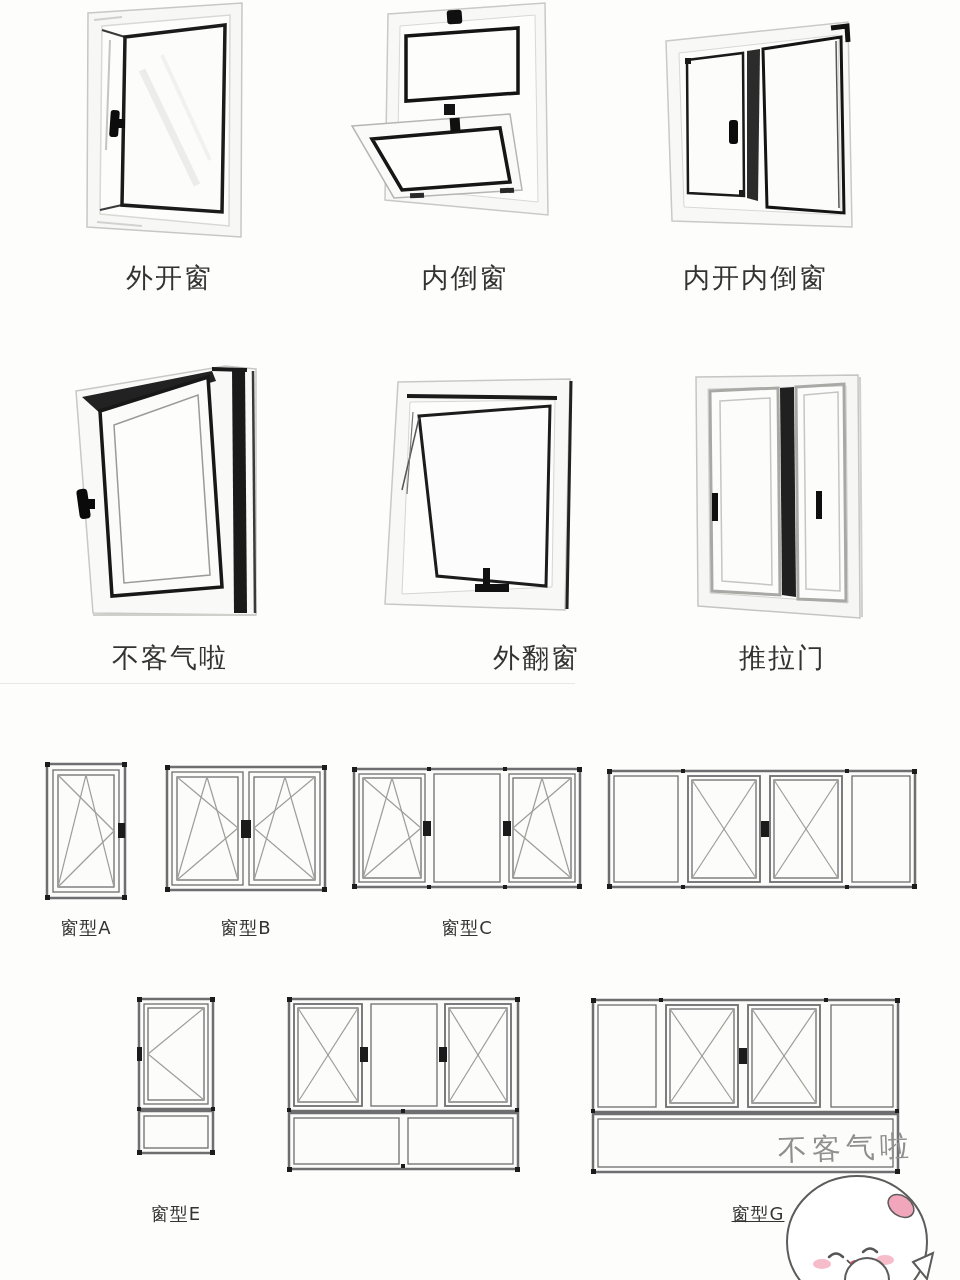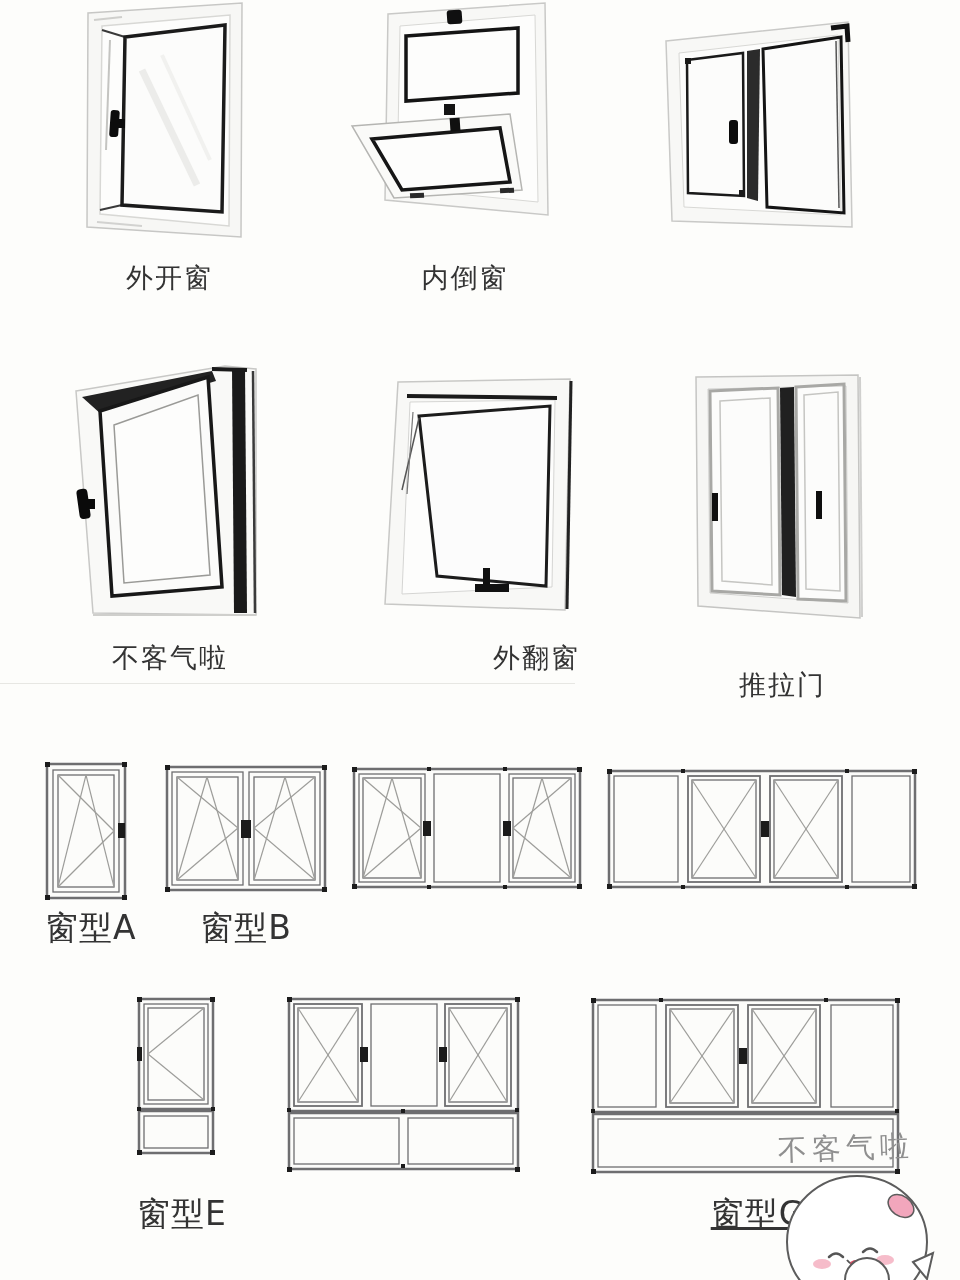--- a/index.html
+++ b/index.html
@@ -14,21 +14,21 @@
   .cap{
     position:absolute;
     text-align:center;
     color:#333333;
     font-size:27px;
     font-weight:500;
     letter-spacing:2px;
     line-height:36px;
     white-space:nowrap;
   }
-  .cap.small{font-size:33px;letter-spacing:1px;}
+  .cap.small{font-size:18px;letter-spacing:1px;}
   .divider{
     position:absolute;left:0;top:683px;width:575px;height:1px;
     background:#e7e7e3;
   }
   .watermark{
     position:absolute;left:778px;top:1128px;width:185px;
     color:#8f8f8f;font-size:29px;letter-spacing:5px;
     transform:rotate(-2deg);
     white-space:nowrap;
   }
@@ -84,20 +84,21 @@
       <line x1="173" y1="33" x2="176" y2="200" stroke="#555555" stroke-width="1.5"></line>
       <rect x="66" y="112" width="9" height="24" rx="3" fill="#0b0b0b"></rect>
       <path d="M168,20 L184,18 L185,34" fill="none" stroke="#111111" stroke-width="5"></path>
       <rect x="22" y="50" width="6" height="6" fill="#1a1a1a"></rect>
       <rect x="76" y="182" width="6" height="6" fill="#1a1a1a"></rect>
     </svg>
   </div>
 
   <div class="cap" style="left:82px;top:260px;width:175px;">外开窗</div>
   <div class="cap" style="left:350px;top:260px;width:230px;">内倒窗</div>
+  <div class="cap" style="left:648px;top:260px;width:215px;">内开内倒窗</div>
 
   <div class="fig" style="left:70px;top:363px;">
     <svg width="200" height="270" viewBox="0 0 200 270">
       <polygon points="6,28 155,3 186,6 186,252 23,250" fill="#f9f9f7" stroke="#c8c8c6" stroke-width="1.5"></polygon>
       <polygon points="12,34 142,8 146,18 32,52" fill="#222222"></polygon>
       <polygon points="162,6 175,5 177,250 164,250" fill="#1a1a1a"></polygon>
       <line x1="183" y1="8" x2="185" y2="250" stroke="#3a3a3a" stroke-width="2.5"></line>
       <line x1="142" y1="6" x2="177" y2="7" stroke="#1a1a1a" stroke-width="4"></line>
       <polygon points="30,48 138,14 152,224 42,233" fill="#fbfbfa" stroke="#181818" stroke-width="3.5"></polygon>
       <polygon points="44,62 128,32 140,212 54,220" fill="#fdfdfc" stroke="#9a9a97" stroke-width="1.5"></polygon>
@@ -135,21 +136,21 @@
       <polygon points="106,14 154,11 156,228 108,226" fill="none" stroke="#a8a8a5" stroke-width="3"></polygon>
       <polygon points="114,22 148,19 150,218 116,216" fill="none" stroke="#c5c5c2" stroke-width="1.5"></polygon>
       <rect x="22" y="120" width="6" height="28" fill="#0e0e0e"></rect>
       <rect x="126" y="118" width="6" height="28" fill="#0e0e0e"></rect>
       <line x1="170" y1="4" x2="172" y2="244" stroke="#d0d0ce" stroke-width="2"></line>
     </svg>
   </div>
 
   <div class="cap" style="left:70px;top:640px;width:200px;">不客气啦</div>
   <div class="cap" style="left:380px;top:640px;width:200px;text-align:right;">外翻窗</div>
-  <div class="cap" style="left:690px;top:640px;width:185px;margin-top:27px;">推拉门</div>
+  <div class="cap" style="left:690px;top:640px;width:185px;">推拉门</div>
 
   <div class="divider"></div>
 
   <div class="fig" style="left:45px;top:762px;">
     <svg width="82" height="138" viewBox="0 0 82 138">
       <rect x="2" y="2" width="78" height="134" fill="#fcfcfa" stroke="#6e6e70" stroke-width="2.5"></rect>
       <rect x="8" y="8" width="66" height="122" fill="none" stroke="#6e6e70" stroke-width="1.3"></rect>
       <rect x="13" y="13" width="56" height="112" fill="none" stroke="#6e6e70" stroke-width="1.3"></rect>
       <g stroke="#9d9d9a" stroke-width="1.2">
         <line x1="13" y1="13" x2="69" y2="69"></line>
@@ -251,20 +252,21 @@
         <rect x="74" y="0" width="4" height="4"></rect>
           <rect x="238" y="0" width="4" height="4"></rect>
         <rect x="74" y="116" width="4" height="4"></rect>
           <rect x="238" y="116" width="4" height="4"></rect>
       </g>
     </svg>
   </div>
 
   <div class="cap small" style="left:45px;top:910px;width:82px;">窗型A</div>
   <div class="cap small" style="left:165px;top:910px;width:162px;">窗型B</div>
+  <div class="cap small" style="left:352px;top:910px;width:230px;">窗型C</div>
 
   <div class="fig" style="left:137px;top:997px;">
     <svg width="78" height="158" viewBox="0 0 78 158">
       <rect x="2" y="2" width="74" height="110" fill="#fcfcfa" stroke="#6e6e70" stroke-width="2.5"></rect>
       <rect x="7" y="7" width="64" height="100" fill="none" stroke="#6e6e70" stroke-width="1.3"></rect>
       <rect x="11" y="11" width="56" height="92" fill="none" stroke="#6e6e70" stroke-width="1.3"></rect>
       <g stroke="#9d9d9a" stroke-width="1.2">
         <line x1="67" y1="11" x2="11" y2="57"></line>
           <line x1="67" y1="103" x2="11" y2="57"></line>
       </g>

